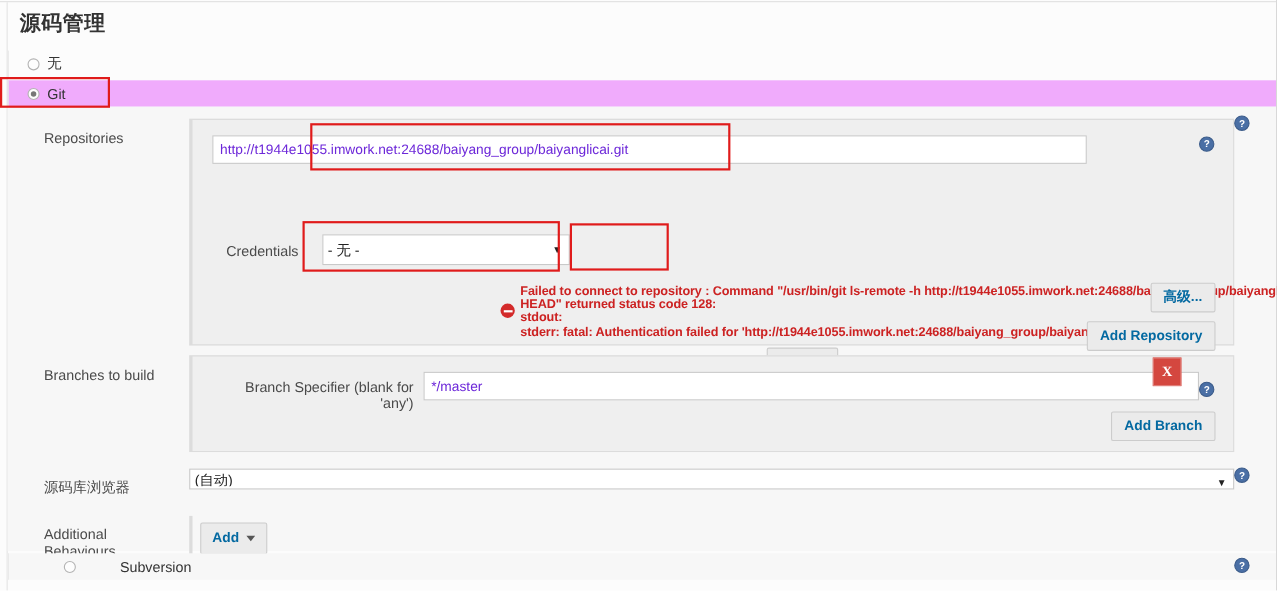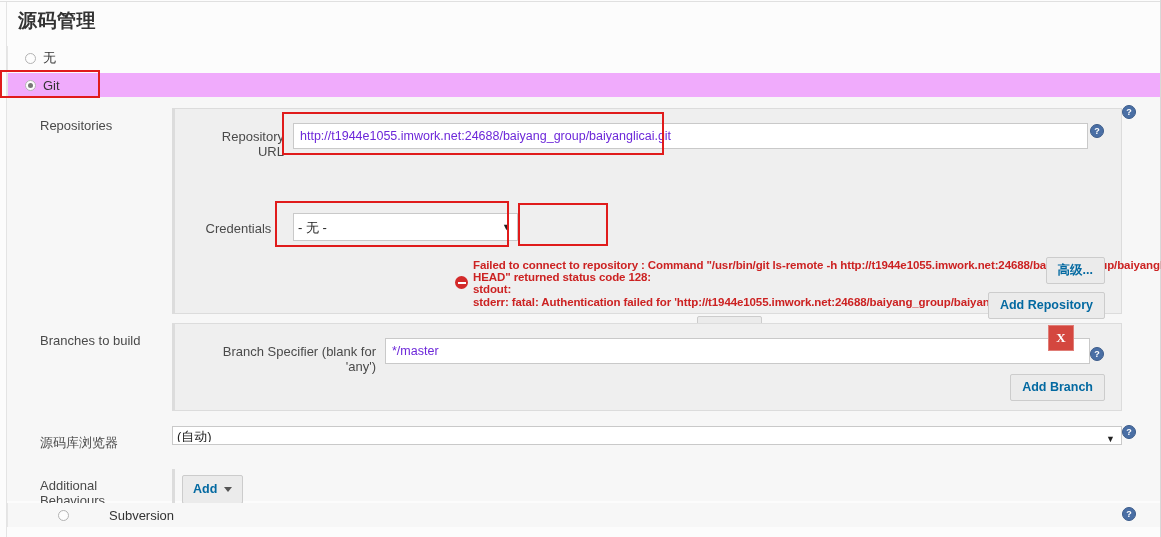--- a/index.html
+++ b/index.html
@@ -286,21 +286,20 @@
     <span class="radio-label">Git</span>
   </div>
 
   <div class="git-panel">
 
     <div class="section" id="sec-repos">
       <div class="sec-label">Repositories</div>
       <div class="sec-body" id="repos-body">
 
         <div class="field-row" id="row-url">
-          <div class="field-label">Repository URL</div>
           <input class="txt" id="url-input" type="text" value="http://t1944e1055.imwork.net:24688/baiyang_group/baiyanglicai.git" style="">
         </div>
 
         <div class="err-block">
           <span class="err-icon"></span>
           <div>
             <div class="err-text">Failed to connect to repository : Command "/usr/bin/git ls-remote -h http://t1944e1055.imwork.net:24688/baiyang_group/baiyanglicai.git</div>
             <div class="err-text">HEAD" returned status code 128:</div>
             <div class="err-text">stdout:</div>
             <div class="err-text">stderr: fatal: Authentication failed for 'http://t1944e1055.imwork.net:24688/baiyang_group/baiyanglicai.git/'</div>

